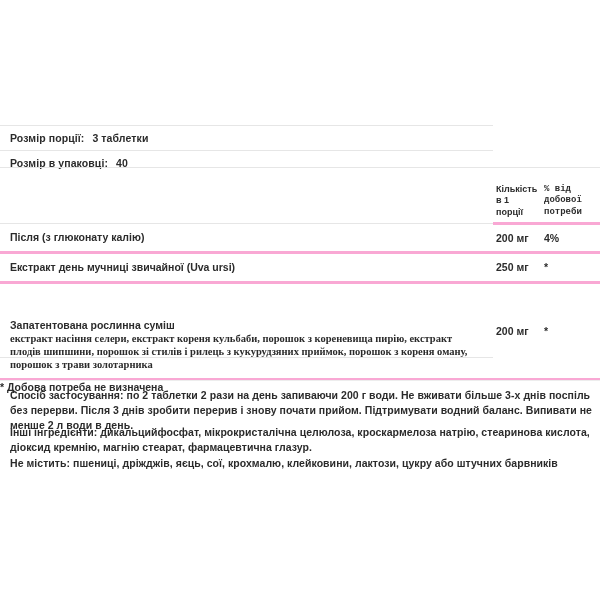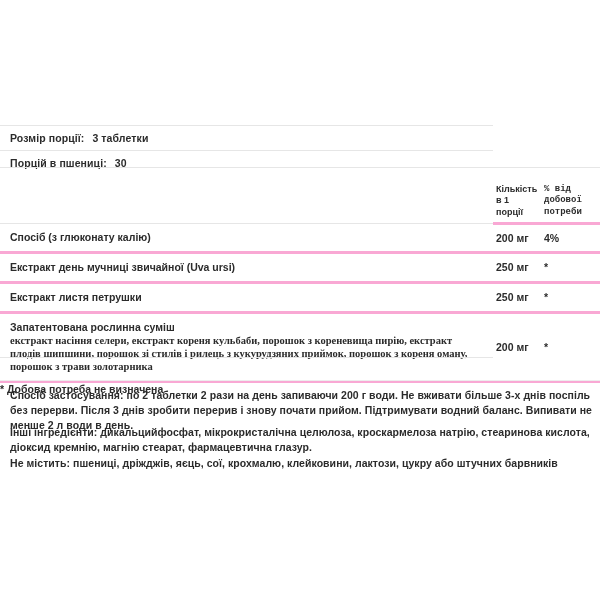--- a/index.html
+++ b/index.html
@@ -99,21 +99,21 @@
   }
   .facts tbody td.t-amt {
     padding-left: 3px;
     white-space: nowrap;
   }
   .facts tbody td.t-dv {
     padding-left: 6px;
     white-space: nowrap;
   }
 
-  .blend-title { display: block; }
+  .blend-title { display: block; margin-top: 28px; }
   .blend-body  { display: block; font-weight: bold; font-family: Liberation Serif, serif; }
 
   .footnote-cell {
     font-size: 10.5px;
     font-weight: bold;
     color: #2b2b2b;
     padding: 6px 0 7px 10px;
   }
   tr.footnote-row td { border-bottom: 0; }
 
@@ -157,22 +157,22 @@
 
   <div class="rule rule-short" style="position:absolute;left:0;top:125px;"></div>
 
   <div class="serving-block">
     <div class="serving-row">
       <span class="serving-label">Розмір порції:</span>
       <span class="serving-value">3 таблетки</span>
     </div>
     <div class="rule rule-short"></div>
     <div class="serving-row">
-      <span class="serving-label">Порцій в пшениці:</span>
-      <span class="serving-value">30</span>
+      <span class="serving-label">Розмір в упаковці:</span>
+      <span class="serving-value">40</span>
     </div>
   </div>
 
   <div class="rule rule-full" style="position:absolute;left:0;top:167px;"></div>
 
   <table class="facts">
     <colgroup>
       <col class="c-name">
         <col class="c-amt">
         <col class="c-dv">
@@ -182,31 +182,26 @@
         <th class="h-name"></th>
         <th class="h-amt" style="white-space:pre-line;">Кількість
 в 1 порції</th>
         <th class="h-dv" style="white-space:pre-line;font-family:Liberation Mono, monospace;">% від
 добової
 потреби</th>
       </tr>
     </thead>
     <tbody>
       <tr>
-        <td class="t-name">Спосіб (з глюконату калію)</td>
+        <td class="t-name">Після (з глюконату калію)</td>
         <td class="t-amt">200 мг</td>
         <td class="t-dv">4%</td>
       </tr>
       <tr>
         <td class="t-name">Екстракт день мучниці звичайної (Uva ursi)</td>
-        <td class="t-amt">250 мг</td>
-        <td class="t-dv">*</td>
-      </tr>
-      <tr>
-        <td class="t-name">Екстракт листя петрушки</td>
         <td class="t-amt">250 мг</td>
         <td class="t-dv">*</td>
       </tr>
       <tr>
         <td class="t-name">
           <span class="blend-title">Запатентована рослинна суміш</span>
           <span class="blend-body">екстракт насіння селери, екстракт кореня кульбаби, порошок з кореневища пирію, екстракт плодів шипшини, порошок зі стилів і рилець з кукурудзяних приймок, порошок з кореня оману, порошок з трави золотарника</span>
         </td>
         <td class="t-amt">200 мг</td>
         <td class="t-dv">*</td>

